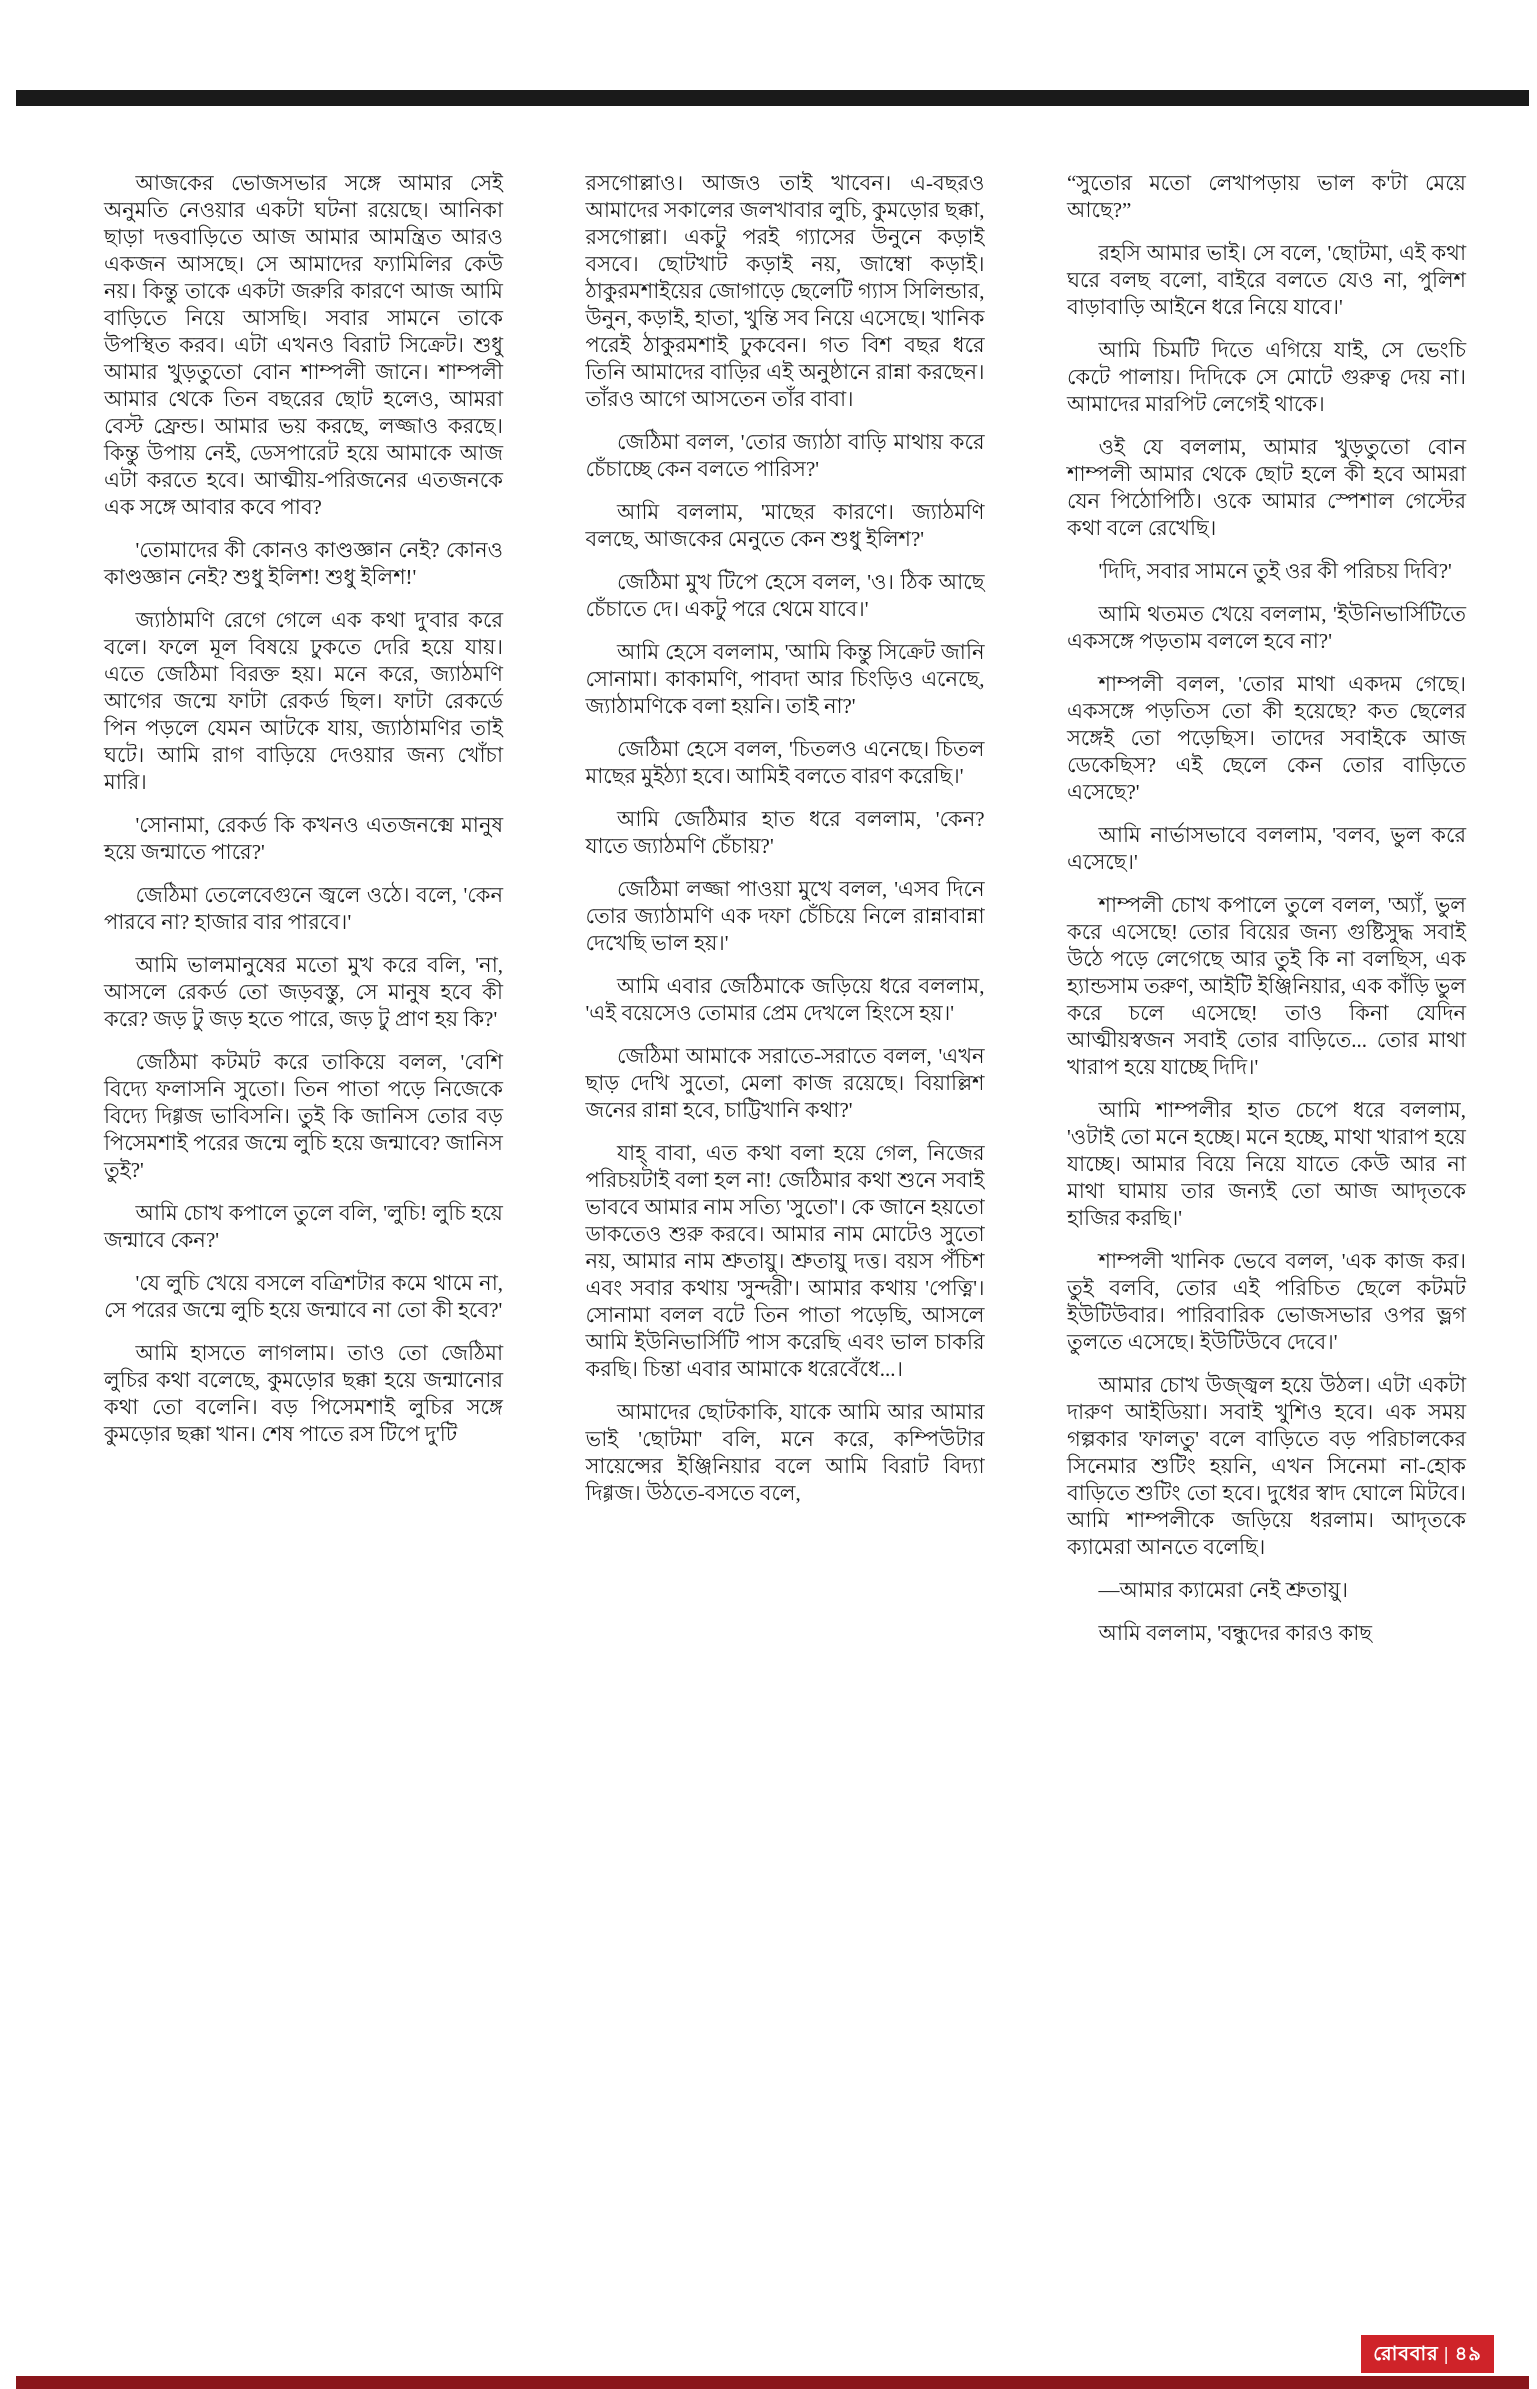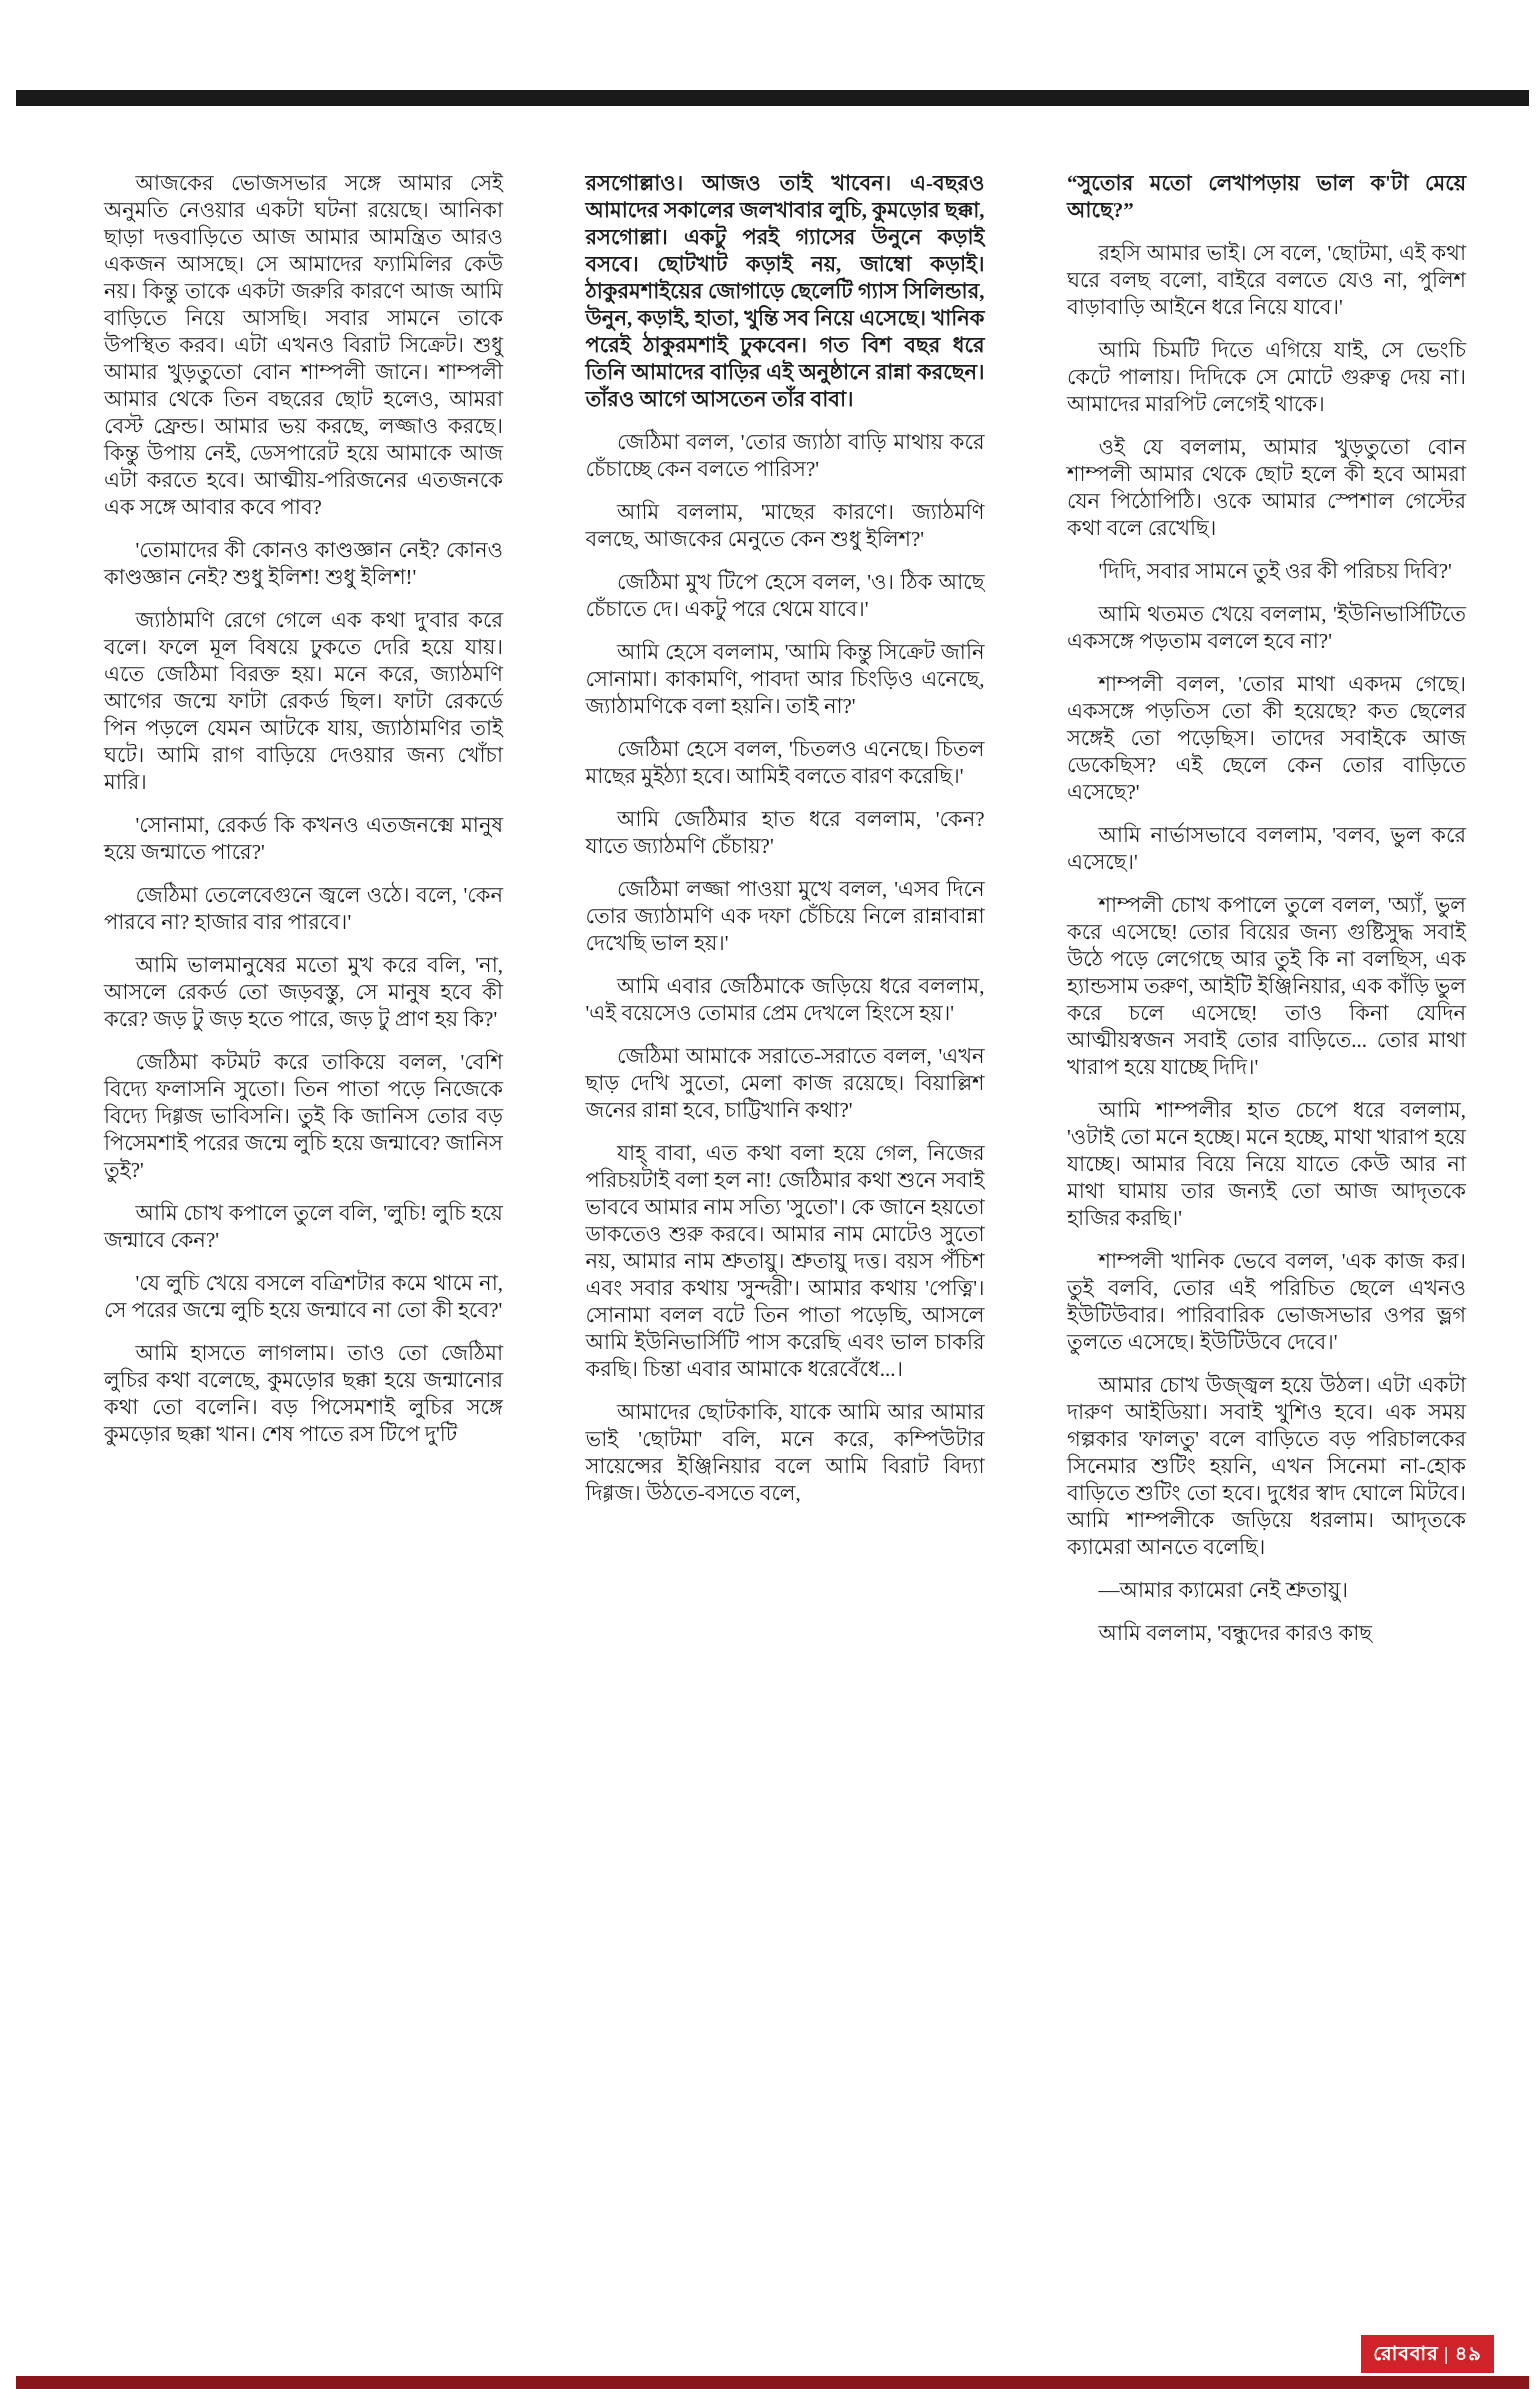--- a/index.html
+++ b/index.html
@@ -33,21 +33,21 @@
   }
   .column {
     width: 431px;
     flex: 0 0 431px;
     text-align: justify;
     font-size: 21px;
     line-height: 27px;
     overflow: hidden;
   }
   .column .para { text-indent: 1.5em; }
-  .column.cont .para:first-child { text-indent: 0; font-weight: bold; }
+  .column.cont .para:first-child { text-indent: 0; }
   .footer-label {
     position: absolute;
     right: 60px;
     bottom: 32px;
     background: #cf2329;
     color: #ffffff;
     font-size: 19.4px;
     line-height: 1;
     padding: 8.5px 12.4px 10px 12.4px;
     letter-spacing: 0.8px;
@@ -100,21 +100,21 @@
         <p class="para">“সুতোর মতো লেখাপড়ায় ভাল ক'টা মেয়ে আছে?”</p>
         <p class="para">রহসি আমার ভাই। সে বলে, 'ছোটমা, এই কথা ঘরে বলছ বলো, বাইরে বলতে যেও না, পুলিশ বাড়াবাড়ি আইনে ধরে নিয়ে যাবে।'</p>
         <p class="para">আমি চিমটি দিতে এগিয়ে যাই, সে ভেংচি কেটে পালায়। দিদিকে সে মোটে গুরুত্ব দেয় না। আমাদের মারপিট লেগেই থাকে।</p>
         <p class="para">ওই যে বললাম, আমার খুড়তুতো বোন শাম্পলী আমার থেকে ছোট হলে কী হবে আমরা যেন পিঠোপিঠি। ওকে আমার স্পেশাল গেস্টের কথা বলে রেখেছি।</p>
         <p class="para">'দিদি, সবার সামনে তুই ওর কী পরিচয় দিবি?'</p>
         <p class="para">আমি থতমত খেয়ে বললাম, 'ইউনিভার্সিটিতে একসঙ্গে পড়তাম বললে হবে না?'</p>
         <p class="para">শাম্পলী বলল, 'তোর মাথা একদম গেছে। একসঙ্গে পড়তিস তো কী হয়েছে? কত ছেলের সঙ্গেই তো পড়েছিস। তাদের সবাইকে আজ ডেকেছিস? এই ছেলে কেন তোর বাড়িতে এসেছে?'</p>
         <p class="para">আমি নার্ভাসভাবে বললাম, 'বলব, ভুল করে এসেছে।'</p>
         <p class="para">শাম্পলী চোখ কপালে তুলে বলল, 'অ্যাঁ, ভুল করে এসেছে! তোর বিয়ের জন্য গুষ্টিসুদ্ধ সবাই উঠে পড়ে লেগেছে আর তুই কি না বলছিস, এক হ্যান্ডসাম তরুণ, আইটি ইঞ্জিনিয়ার, এক কাঁড়ি ভুল করে চলে এসেছে! তাও কিনা যেদিন আত্মীয়স্বজন সবাই তোর বাড়িতে... তোর মাথা খারাপ হয়ে যাচ্ছে দিদি।'</p>
         <p class="para">আমি শাম্পলীর হাত চেপে ধরে বললাম, 'ওটাই তো মনে হচ্ছে। মনে হচ্ছে, মাথা খারাপ হয়ে যাচ্ছে। আমার বিয়ে নিয়ে যাতে কেউ আর না মাথা ঘামায় তার জন্যই তো আজ আদৃতকে হাজির করছি।'</p>
-        <p class="para">শাম্পলী খানিক ভেবে বলল, 'এক কাজ কর। তুই বলবি, তোর এই পরিচিত ছেলে এখনও ইউটিউবার। পারিবারিক ভোজসভার ওপর ভ্লগ তুলতে এসেছে। ইউটিউবে দেবে।'</p>
+        <p class="para">শাম্পলী খানিক ভেবে বলল, 'এক কাজ কর। তুই বলবি, তোর এই পরিচিত ছেলে কটমট ইউটিউবার। পারিবারিক ভোজসভার ওপর ভ্লগ তুলতে এসেছে। ইউটিউবে দেবে।'</p>
         <p class="para">আমার চোখ উজ্জ্বল হয়ে উঠল। এটা একটা দারুণ আইডিয়া। সবাই খুশিও হবে। এক সময় গল্পকার 'ফালতু' বলে বাড়িতে বড় পরিচালকের সিনেমার শুটিং হয়নি, এখন সিনেমা না-হোক বাড়িতে শুটিং তো হবে। দুধের স্বাদ ঘোলে মিটবে। আমি শাম্পলীকে জড়িয়ে ধরলাম। আদৃতকে ক্যামেরা আনতে বলেছি।</p>
         <p class="para">—আমার ক্যামেরা নেই শ্রুতায়ু।</p>
         <p class="para">আমি বললাম, 'বন্ধুদের কারও কাছ</p>
       </div>
   </div>
 
   <div class="footer-label">রোববার | ৪৯</div>
 
   <div class="footer-strip"></div>
 

